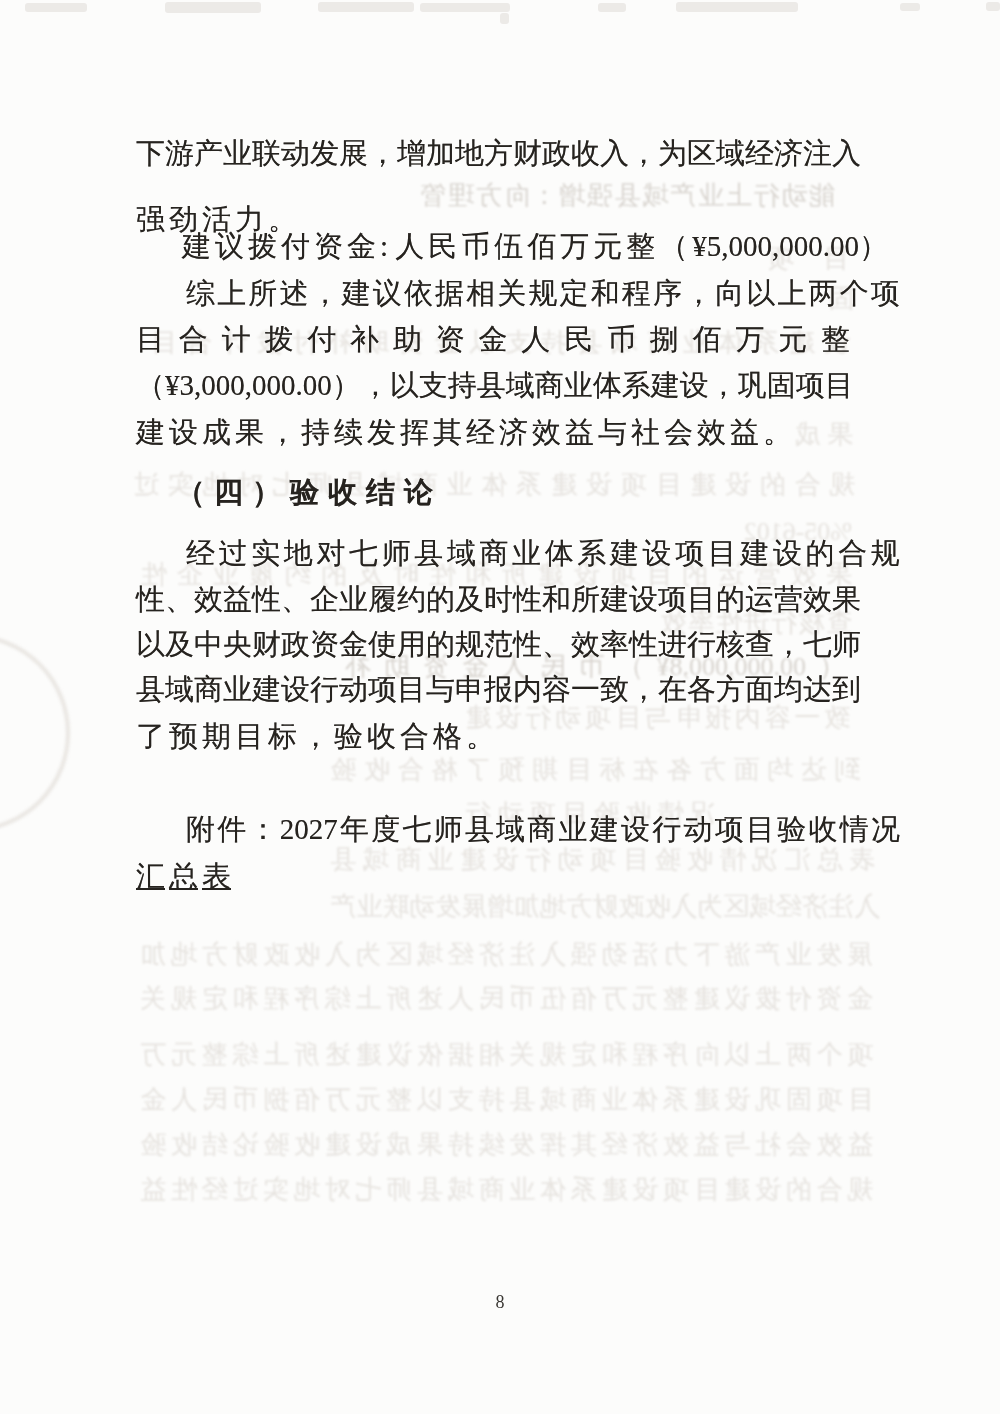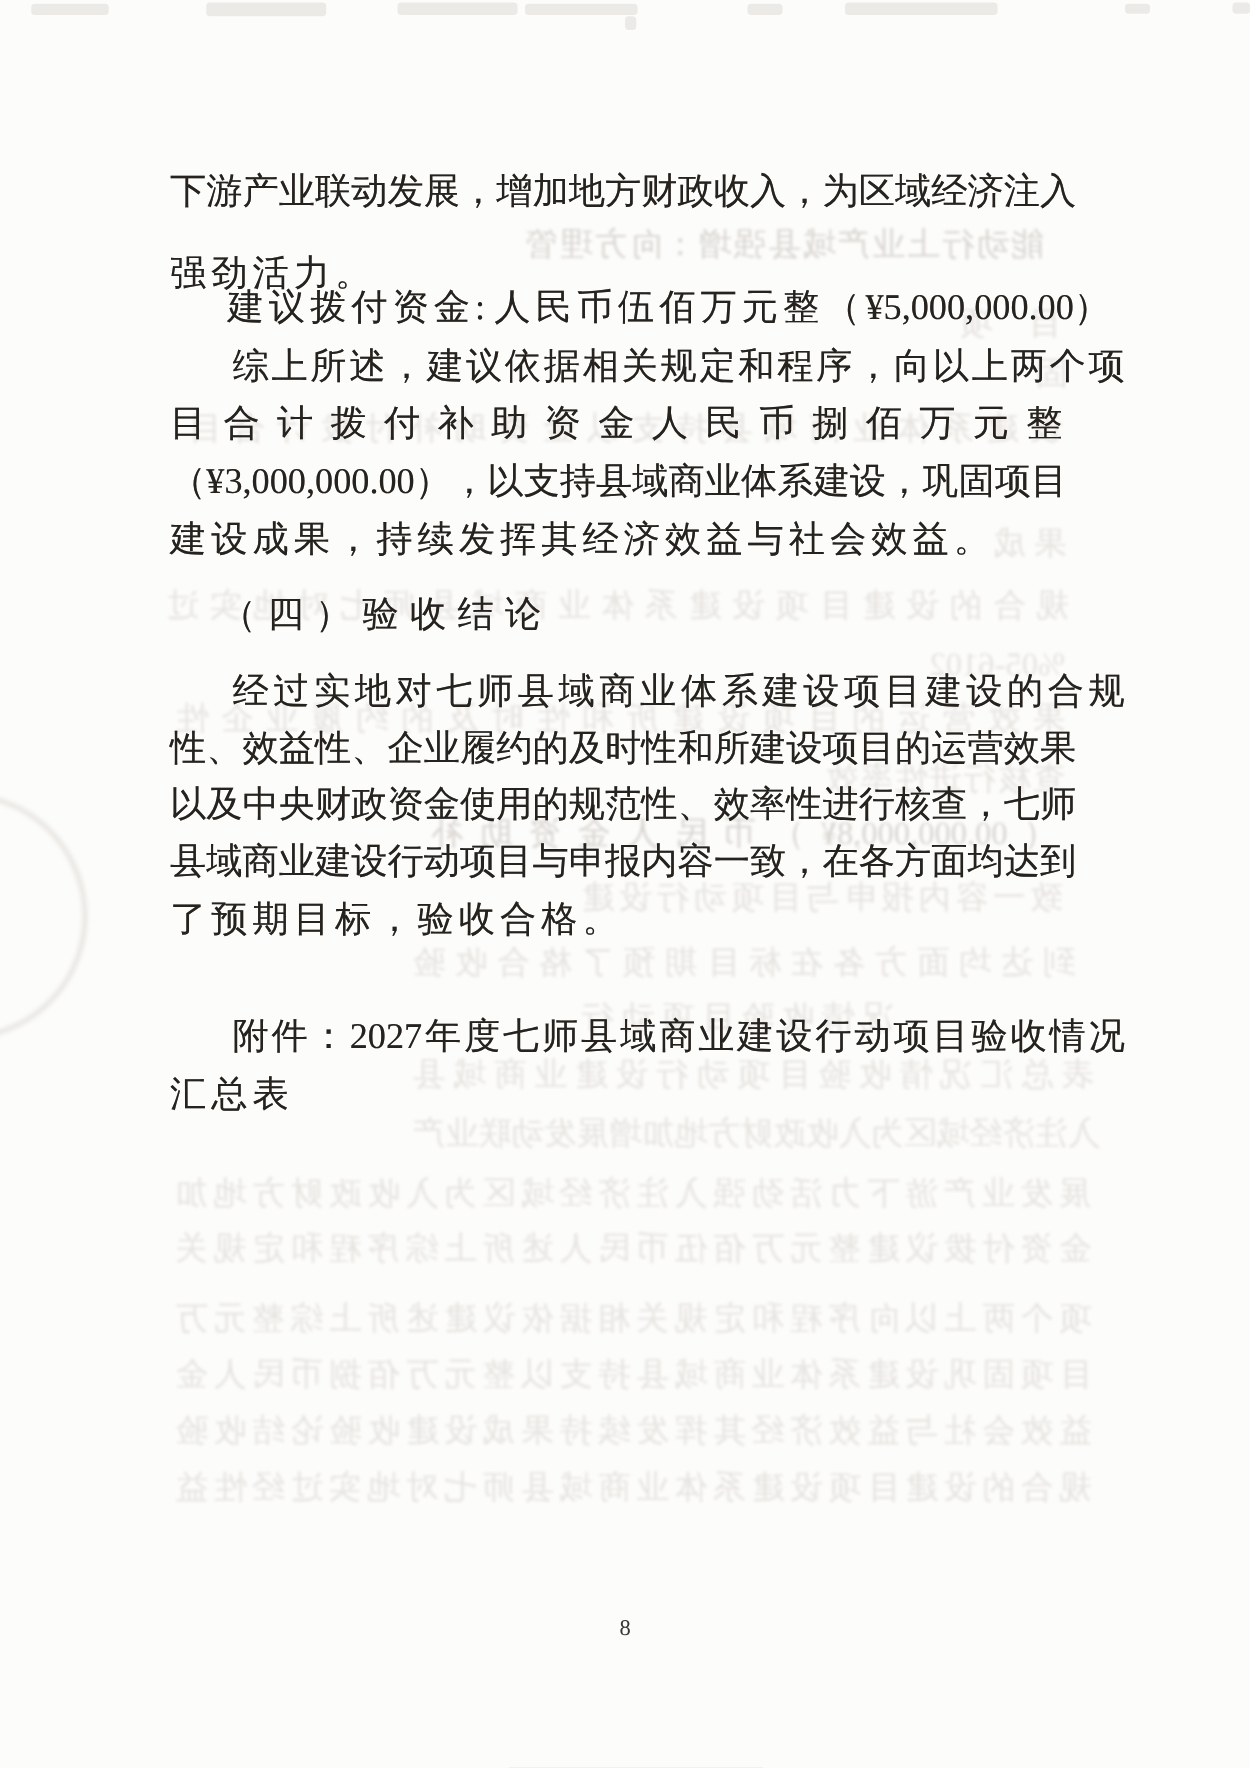--- a/index.html
+++ b/index.html
@@ -17,21 +17,21 @@
     left:136px; width:714px;
     font-size:29px;
     line-height:32px;
     color:#26231f;
     white-space:nowrap;
     text-shadow:0 0 0.5px rgba(38,35,31,.55);
   }
   .line.justify { display:flex; justify-content:space-between; white-space:normal; }
   .line .cjk { margin-right:4px; }
   .line.justify .cjk, .line.justify .lat { margin:0; }
-  .line.heading { font-weight:normal; }
+  .line.heading { font-weight:bold; }
   .line.heading .cjk { margin-right:9px; }
   
   .bleed {
     position:absolute;
     display:flex; justify-content:space-between;
     font-size:26px; line-height:30px;
     transform:scaleX(-1);
     filter:blur(1.2px);
     white-space:nowrap;
     pointer-events:none;
@@ -650,16 +650,16 @@
         <span class="cjk">设</span>
         <span class="cjk">行</span>
         <span class="cjk">动</span>
         <span class="cjk">项</span>
         <span class="cjk">目</span>
         <span class="cjk">验</span>
         <span class="cjk">收</span>
         <span class="cjk">情</span>
         <span class="cjk">况</span>
       </div>
-      <div class="line" style="top: 860px;"><span class="cjk">汇</span><span class="cjk">总</span><span class="cjk">表</span></div>
+      <div class="line" style="top: 860px; text-decoration: underline;"><span class="cjk">汇</span><span class="cjk">总</span><span class="cjk">表</span></div>
     </main>
   <div id="page-number">8</div>
 </div>
 
 </body></html>

